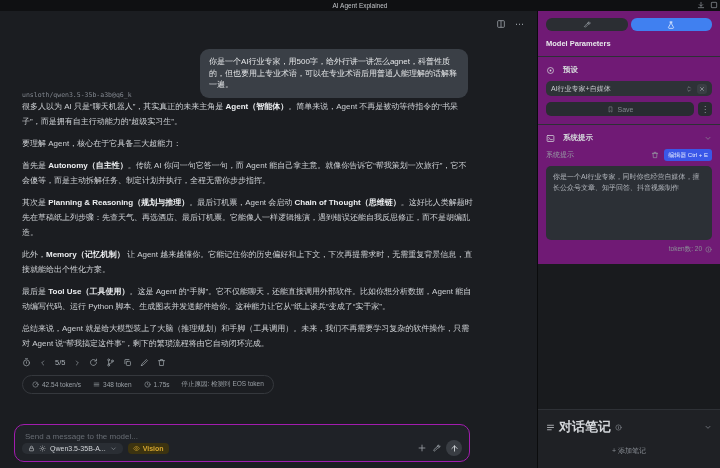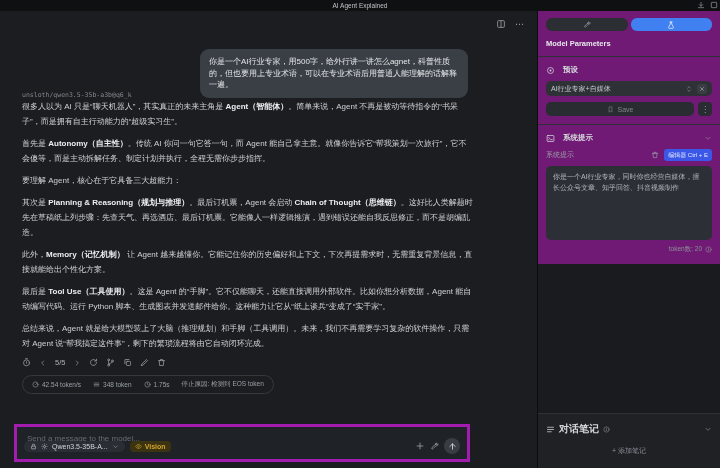--- a/index.html
+++ b/index.html
@@ -30,21 +30,21 @@
   .actions { display:flex; align-items:center; gap:8px; color:#9aa0a6; margin-top:1px; }
   .actions .pgtxt { font-size:7.5px; color:#aab0b6; }
   .icon-btn { display:inline-flex; align-items:center; justify-content:center; cursor:pointer; color:#9aa0a6; }
 
   .stats { display:inline-flex; align-items:center; gap:12px; margin-top:8px;
            border:1px solid #35383d; border-radius:10px; padding:4px 9px; }
   .stat { display:inline-flex; align-items:center; gap:3px; font-size:6.5px; color:#9aa0a6; white-space:nowrap; }
 
   
   .composer { position:absolute; left:14px; top:413px; width:456px; height:38px;
-              background:#1f2227; border:3px solid #a21caf; border-radius:0; }
+              background:#1f2227; border:1px solid #a21caf; border-radius:10px; }
   .ph { position:absolute; left:10px; top:7px; font-size:8px; color:#686d74; }
   .crow { position:absolute; left:7px; right:7px; bottom:5px; display:flex; align-items:center; gap:5px; }
   .chip { display:inline-flex; align-items:center; gap:4px; background:#2a2e34; border-radius:5px;
           padding:2px 6px; font-size:7px; color:#d2d5d9; }
   .chip .chev { color:#9aa0a6; }
   .vision { display:inline-flex; align-items:center; gap:3px; background:#3c3310; border-radius:4px;
             padding:2px 5px; font-size:7px; color:#d3a52f; font-weight:700; }
   .spacer { flex:1; }
   .send { width:16px; height:16px; border-radius:50%; background:#393d43; display:flex;
           align-items:center; justify-content:center; color:#cfd2d6; }
@@ -73,21 +73,21 @@
            align-items:center; justify-content:center; font-size:8px; color:#9aa0a6; }
   .sp-label-row { margin-top:6px; display:flex; align-items:center; gap:5px; font-size:7px; color:#989ea5; }
   .badge { background:#3a57e8; color:#e7ecff; font-size:6px; padding:1.5px 4px; border-radius:3px; white-space:nowrap; }
   .sp-area { margin-top:5px; height:74px; background:#2c3036; border-radius:5px; padding:6px 7px;
              font-size:7px; line-height:10.5px; color:#b4b8be; overflow:hidden; }
   .token-row { margin-top:5px; display:flex; justify-content:flex-end; align-items:center; gap:3px;
                font-size:6.5px; color:#8b9097; }
 
   .notes { position:absolute; left:0; right:0; bottom:0; background:#1f2125;
            border-top:1px solid #2e3136; padding:8px 8px 12px; }
-  .notes-head { display:flex; align-items:center; gap:4px; font-size:10px; font-weight:700; color:#d3d6da; }
+  .notes-head { display:flex; align-items:center; gap:4px; font-size:13px; font-weight:700; color:#d3d6da; }
   .notes-head .right { margin-left:auto; color:#8b9097; }
   .add-note { margin-top:10px; text-align:center; font-size:7px; color:#8b9097; cursor:pointer; }
 
   svg.ic { display:block; }
 </style>
 </head>
 <body>
 
 <div class="app">
 
@@ -123,22 +123,22 @@
 
     <div class="bubble">
       <span>你是一个AI行业专家，用500字，给外行讲一讲怎么agnet，科普性质的，但也要用上专业术语，可以在专业术语后用普通人能理解的话解释一遍。</span>
     </div>
 
     <div class="msgs">
       <div class="model-path">unsloth/qwen3.5-35b-a3b@q6_k</div>
 
       <div class="assistant">
           <p><span>很多人以为 AI 只是“聊天机器人”，其实真正的未来主角是 </span><b>Agent（智能体）</b><span>。简单来说，Agent 不再是被动等待指令的“书呆子”，而是拥有自主行动能力的“超级实习生”。</span></p>
+          <p><span>要理解 Agent，核心在于它具备三大超能力：</span></p>
           <p><span>首先是 </span><b>Autonomy（自主性）</b><span>。传统 AI 你问一句它答一句，而 Agent 能自己拿主意。就像你告诉它“帮我策划一次旅行”，它不会傻等，而是主动拆解任务、制定计划并执行，全程无需你步步指挥。</span></p>
-          <p><span>要理解 Agent，核心在于它具备三大超能力：</span></p>
           <p><span>其次是 </span><b>Planning &amp; Reasoning（规划与推理）</b><span>。最后订机票，Agent 会启动 </span><b>Chain of Thought（思维链）</b><span>。这好比人类解题时先在草稿纸上列步骤：先查天气、再选酒店、最后订机票。它能像人一样逻辑推演，遇到错误还能自我反思修正，而不是胡编乱造。</span></p>
           <p><span>此外，</span><b>Memory（记忆机制）</b><span> 让 Agent 越来越懂你。它能记住你的历史偏好和上下文，下次再提需求时，无需重复背景信息，直接就能给出个性化方案。</span></p>
           <p><span>最后是 </span><b>Tool Use（工具使用）</b><span>。这是 Agent 的“手脚”。它不仅能聊天，还能直接调用外部软件。比如你想分析数据，Agent 能自动编写代码、运行 Python 脚本、生成图表并发送邮件给你。这种能力让它从“纸上谈兵”变成了“实干家”。</span></p>
           <p><span>总结来说，Agent 就是给大模型装上了大脑（推理规划）和手脚（工具调用）。未来，我们不再需要学习复杂的软件操作，只需对 Agent 说“帮我搞定这件事”，剩下的繁琐流程将由它自动闭环完成。</span></p>
         </div>
 
       <div class="actions">
         <span class="icon-btn">
           <svg class="ic" width="9" height="9" viewBox="0 0 24 24" fill="none" stroke="currentColor" stroke-width="2" stroke-linecap="round">
               <circle cx="12" cy="13" r="8"></circle>

